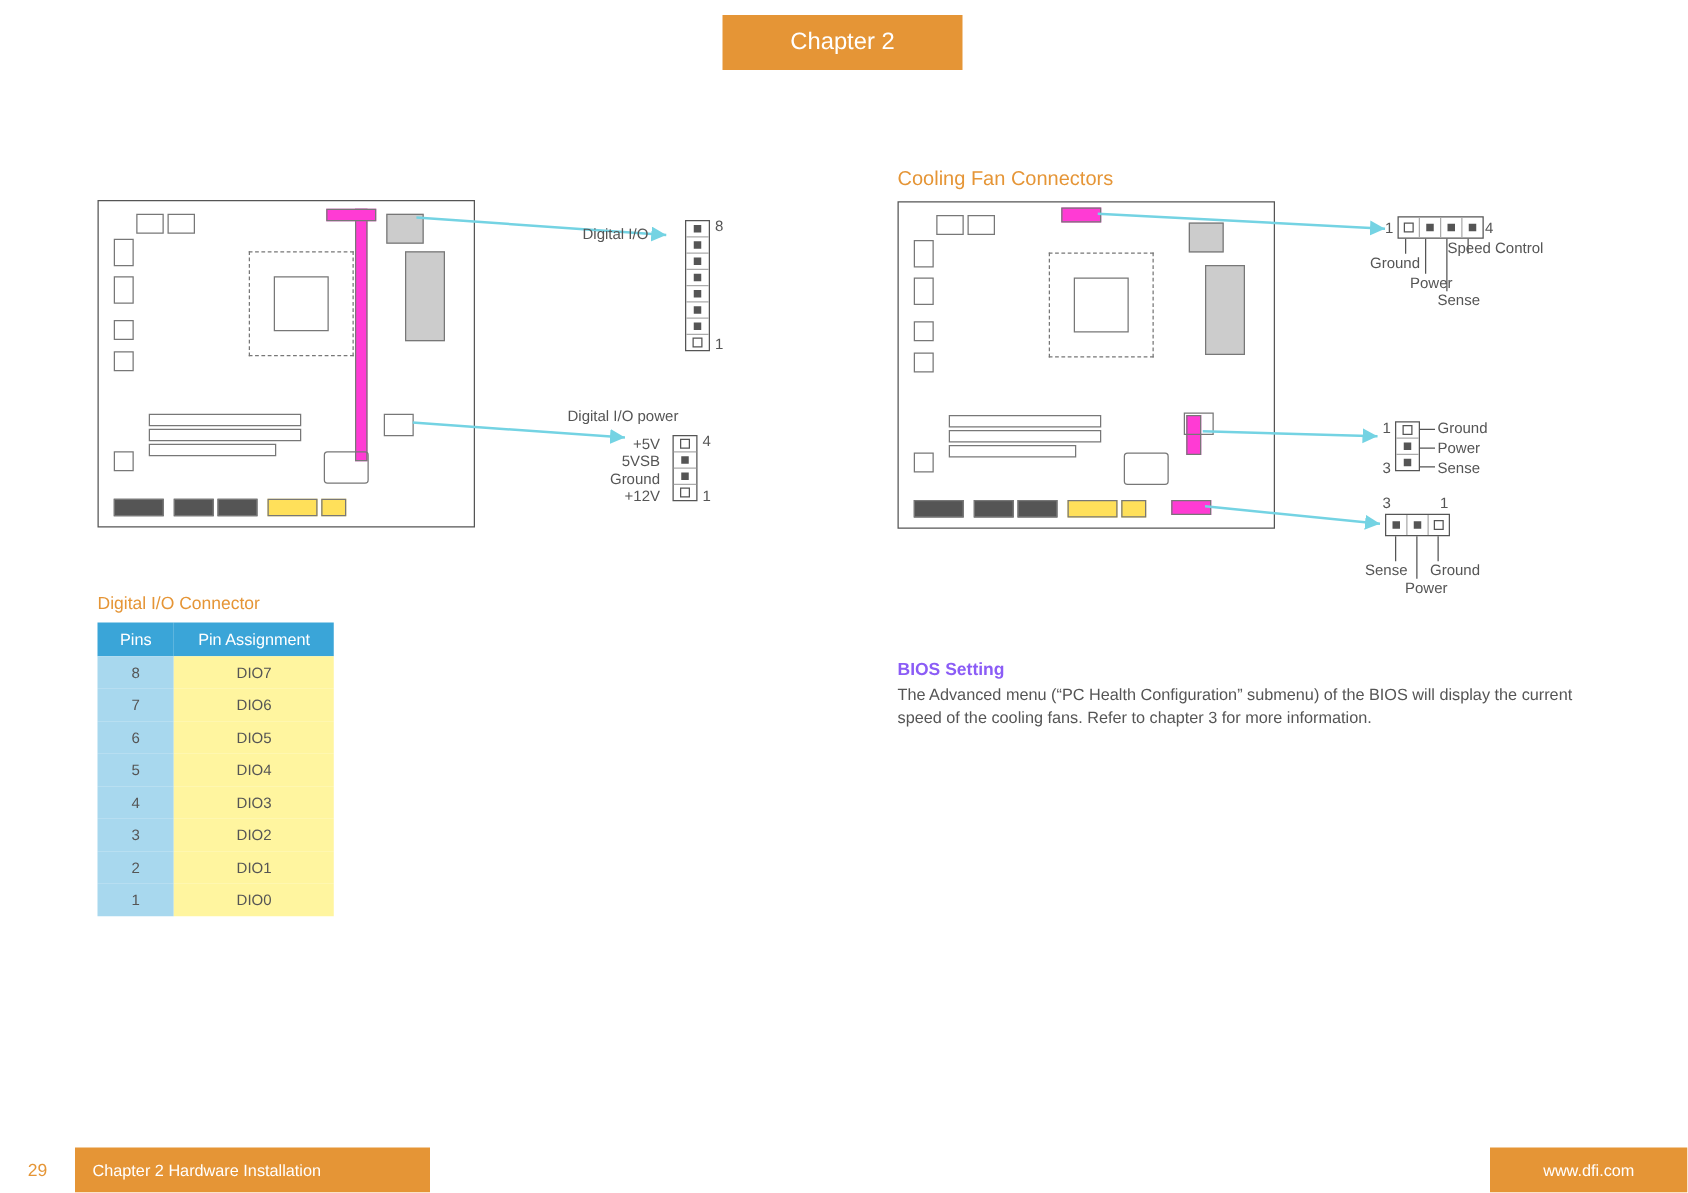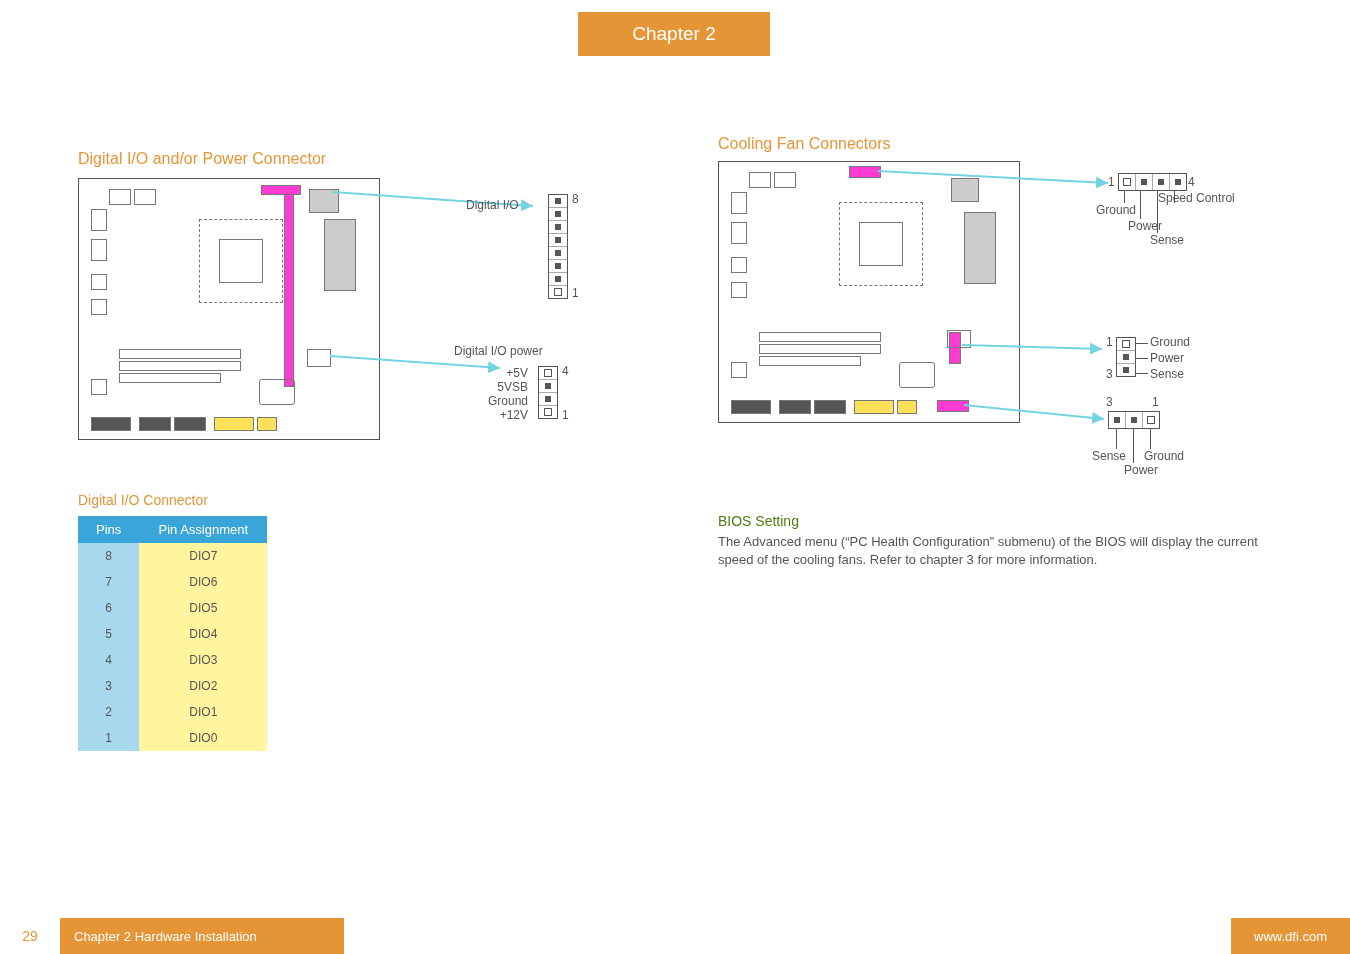--- a/index.html
+++ b/index.html
@@ -9,44 +9,43 @@
   .right-col{position:absolute;left:718px;top:135px;width:560px}
   .sect-title{color:#e59536;font-size:16px;margin:0 0 8px 0}
   .board-box{width:300px;height:260px;border:1px solid #555;background:#fff;position:relative;display:inline-block;vertical-align:top}
   .desc{margin-top:20px;line-height:1.4;font-size:13px}
   table.pins{border-collapse:collapse;}
   table.pins th{background:#3aa5d8;color:#fff;padding:6px 18px;font-weight:normal;font-size:13px}
   table.pins td.pin{background:#a8d8ee;color:#555;padding:6px 18px;text-align:center}
   table.pins td.assign{background:#fff59f;color:#555;padding:6px 50px 6px 50px;text-align:right}
   .foot{position:absolute;left:0;right:0;bottom:0;height:36px}
   .foot-left{position:absolute;left:60px;top:0;height:36px;background:#e59536;color:#fff;width:270px;display:flex;align-items:center;padding-left:14px;font-size:13px}
-  .foot-right{position:absolute;right:0;top:0;height:36px;background:#e59536;color:#fff;width:119px;display:flex;align-items:center;justify-content:center;font-size:13px}
+  .foot-right{position:absolute;right:0;top:0;height:36px;background:#e59536;color:#fff;width:158px;display:flex;align-items:center;justify-content:center;font-size:13px}
   .foot-page{position:absolute;left:0;top:0;height:36px;width:60px;display:flex;align-items:center;justify-content:center;color:#e59536;font-size:14px}
   .pin-header{display:flex;flex-direction:column;border:1px solid #555;width:18px}
   .pin-header .sq{width:100%;height:12px;border-bottom:1px solid #aaa;display:flex;align-items:center;justify-content:center}
   .pin-header .sq:last-child{border-bottom:none}
   .dot{width:6px;height:6px;background:#555}
   .sqdot{width:6px;height:6px;border:1px solid #555}
   .callout{position:absolute;font-size:12px;color:#555;white-space:nowrap}
   .line{position:absolute;background:#555}
   svg.arrow{position:absolute}
   .mb-inner{position:absolute;border:1px solid #777}
   .mb-dark{background:#555}
   .mb-pink{background:#ff3bd4}
   .mb-yell{background:#ffe05a}
   .mb-grey{background:#ccc}
-  .bios{font-weight:normal;color:#4d7c0f;font-size:14px;margin-top:32px}
+  .bios{font-weight:bold;color:#8b5cf6;font-size:14px;margin-top:46px}
 </style>
 </head>
 <body>
 
 <div class="top-tab">Chapter 2</div>
 
 <div class="left-col">
-  <div class="sect-title">Digital I/O and/or Power Connector</div>
 
   <div style="position:relative;height:290px;margin-top:10px">
     
     <div class="board-box">
       <div class="mb-inner mb-pink" style="left:205px;top:6px;width:8px;height:200px"></div>
       <div class="mb-inner mb-pink" style="left:182px;top:6px;width:38px;height:8px"></div>
       <div class="mb-inner" style="left:140px;top:60px;width:42px;height:42px"></div>
       <div class="mb-inner" style="left:120px;top:40px;width:82px;height:82px;border-style:dashed"></div>
       <div class="mb-inner mb-grey" style="left:230px;top:10px;width:28px;height:22px"></div>
       <div class="mb-inner" style="left:30px;top:10px;width:20px;height:14px"></div>

